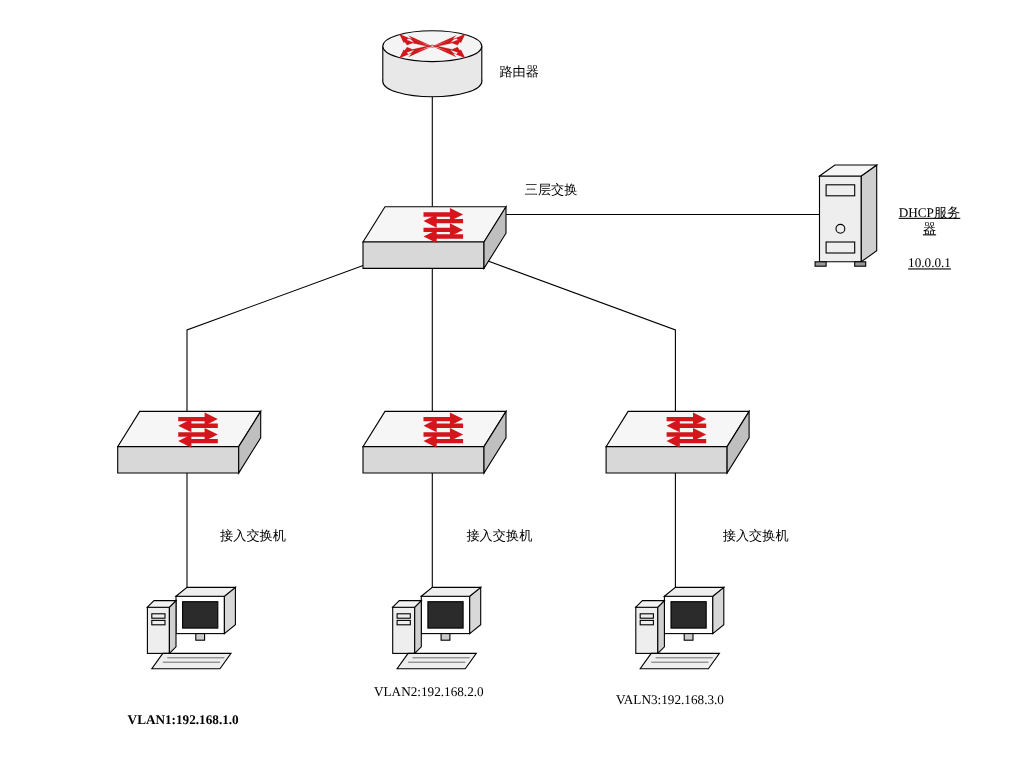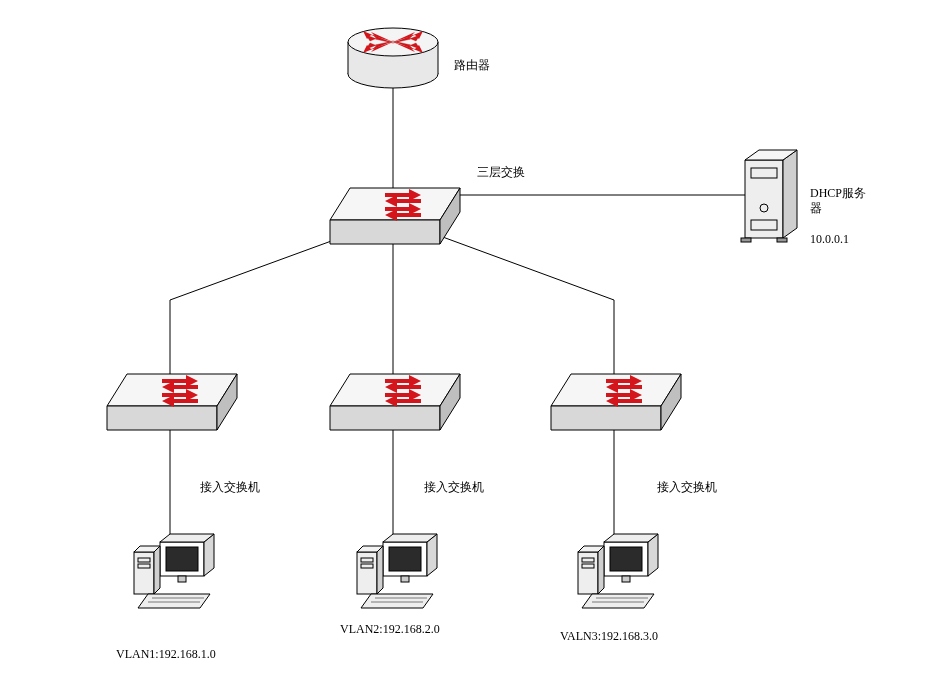--- a/index.html
+++ b/index.html
@@ -17,21 +17,21 @@
   .canvas {
     position: relative;
     width: 929px;
     height: 689px;
   }
   .label {
     position: absolute;
     white-space: nowrap;
     line-height: 1.3;
   }
-  .label.center { text-align: left; }
+  .label.center { text-align: center; text-decoration: underline; }
   svg.diagram {
     position: absolute;
     left: 0; top: 0;
     width: 929px;
     height: 689px;
   }
 </style>
 </head>
 <body>
 
@@ -148,17 +148,17 @@
 <div class="label" style="left:454px; top:165px;margin-left:23px;">三层交换</div>
 
 <div class="label center" style="left:810px; top:186px; width:70px;">DHCP服务</div>
 <div class="label center" style="left:810px; top:201px; width:70px;">器</div>
 <div class="label center" style="left:810px; top:232px; width:70px;">10.0.0.1</div>
 
 <div class="label" style="left:200px; top:480px;">接入交换机</div>
 <div class="label" style="left:424px; top:480px;">接入交换机</div>
 <div class="label" style="left:657px; top:480px;">接入交换机</div>
 
-<div class="label" style="left:116px; top:647px;">VLAN1:192.168.1.0</div>
+<div class="label" style="left:116px; top:647px;font-weight:bold;">VLAN1:192.168.1.0</div>
 <div class="label" style="left:340px; top:622px;">VLAN2:192.168.2.0</div>
 <div class="label" style="left:560px; top:629px;">VALN3:192.168.3.0</div>
 
 </div>
 
 </body></html>

